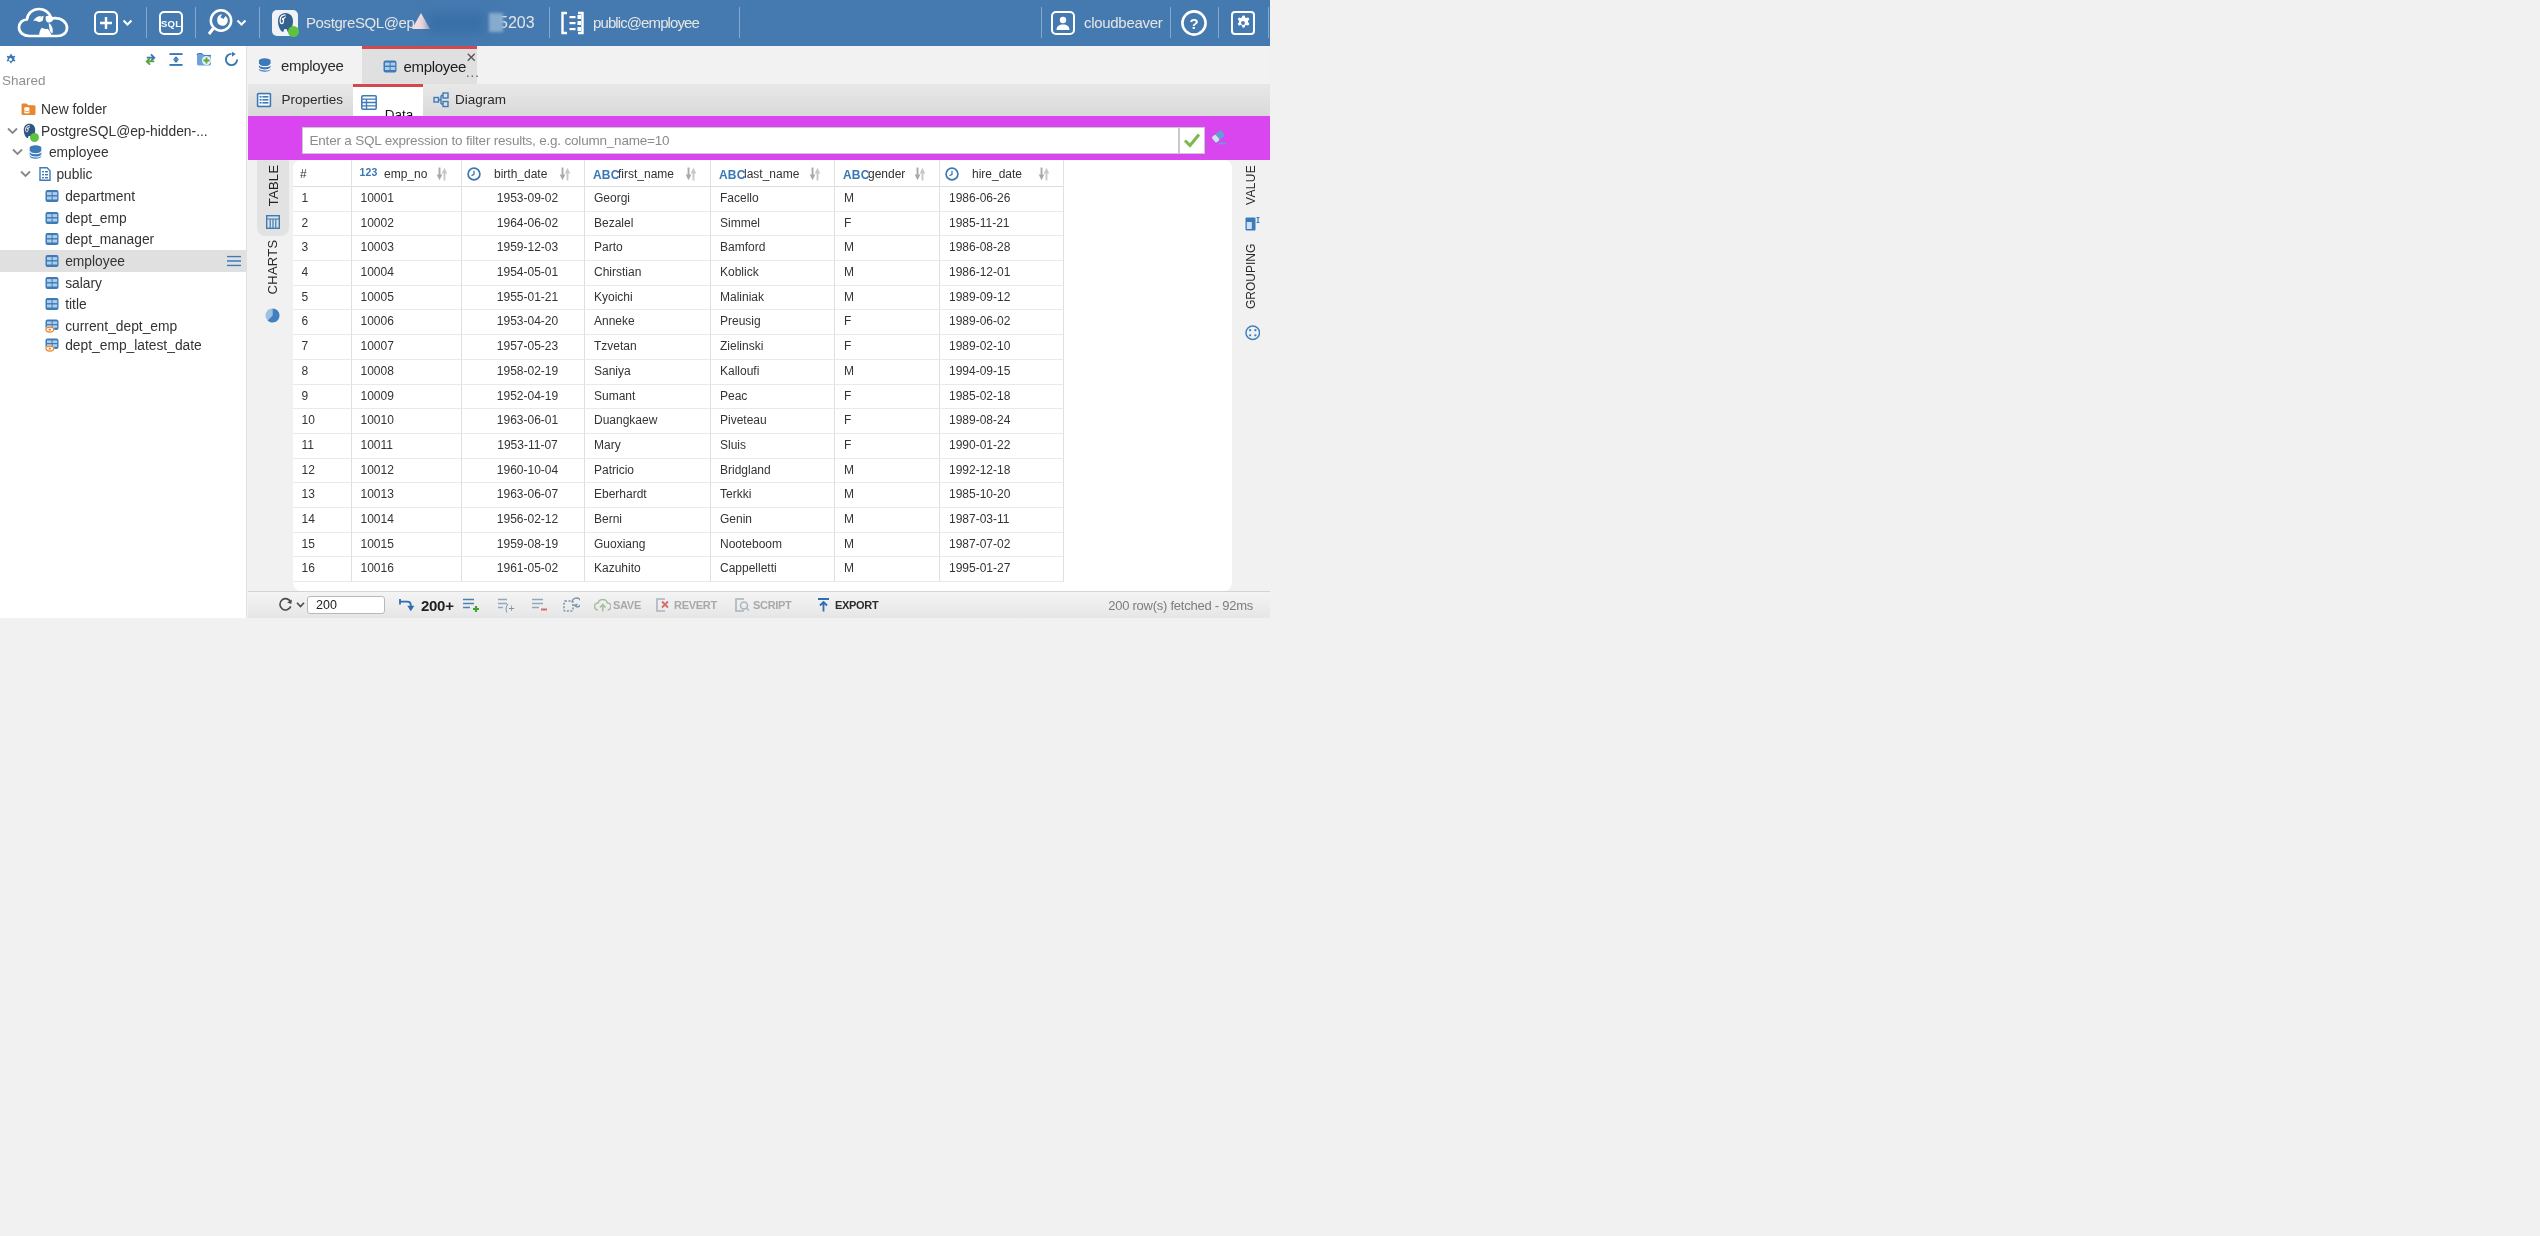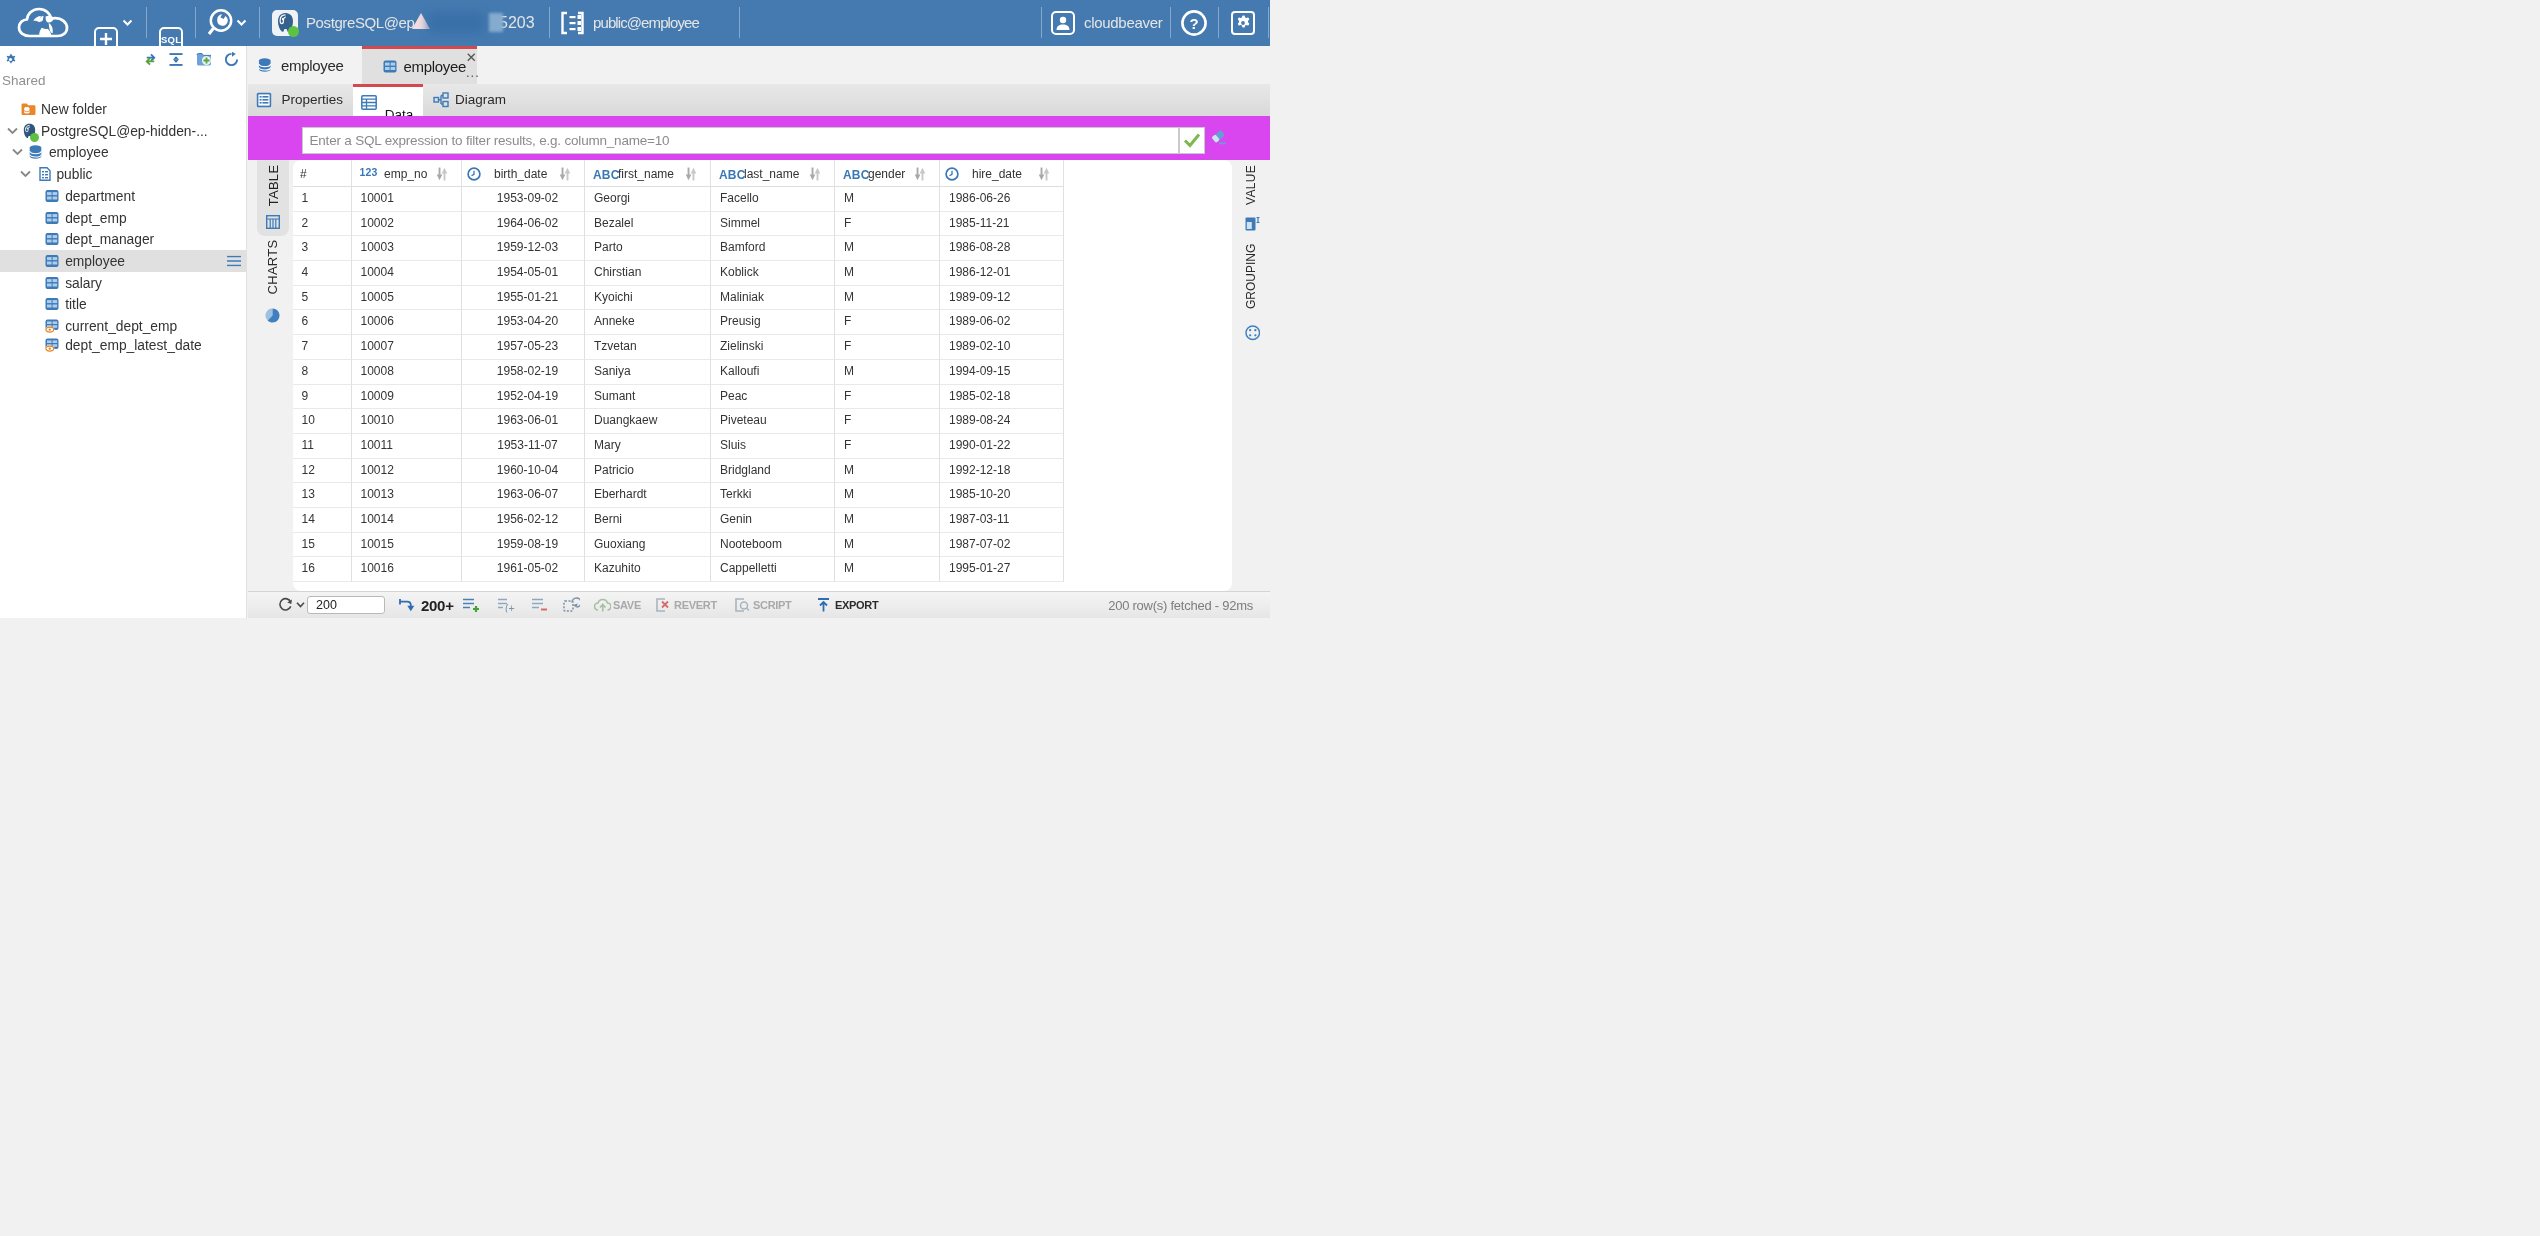--- a/index.html
+++ b/index.html
@@ -3,21 +3,21 @@
 <meta charset="utf-8">
 <style>
 * { margin:0; padding:0; box-sizing:border-box; }
 html,body { width:1270px; height:618px; overflow:hidden; font-family:"Liberation Sans", sans-serif; }
 body { position:relative; background:#f1f1f1; }
 .abs { position:absolute; }
 
 
 #topbar { position:absolute; left:0; top:0; width:1270px; height:46px; background:#447ab0; }
 #topbar .vdiv { position:absolute; top:7px; height:31px; width:1px; background:rgba(255,255,255,0.35); }
-.wbtn { position:absolute; top:27px; width:24px; height:24px; border:2px solid #fff; border-radius:5px; }
+.wbtn { position:absolute; top:11px; width:24px; height:24px; border:2px solid #fff; border-radius:5px; }
 .chev { position:absolute; width:10px; height:10px; }
 .chev svg { display:block; }
 #topbar .tb-text { position:absolute; color:#e5e5e5; font-size:15px; top:0; height:46px; line-height:46px; letter-spacing:-0.4px; }
 
 
 #sidebar { position:absolute; left:0; top:46px; width:247px; height:572px; background:#fff; border-right:1px solid #e0e0e0; }
 .tree-row { position:absolute; left:0; width:246px; height:22px; }
 .tree-row .lbl { position:absolute; top:50%; transform:translateY(-50%); font-size:13.8px; color:#333; white-space:nowrap; }
 .tree-row .ic { position:absolute; top:50%; transform:translateY(-50%); }
 .tree-row .cv { position:absolute; top:50%; transform:translateY(-50%); }

